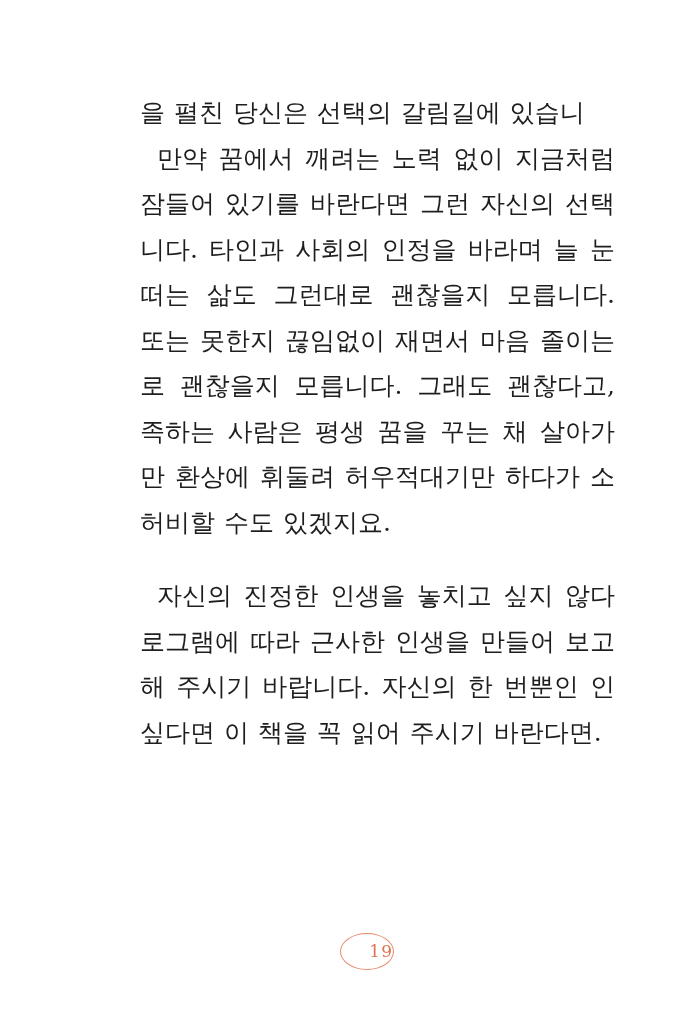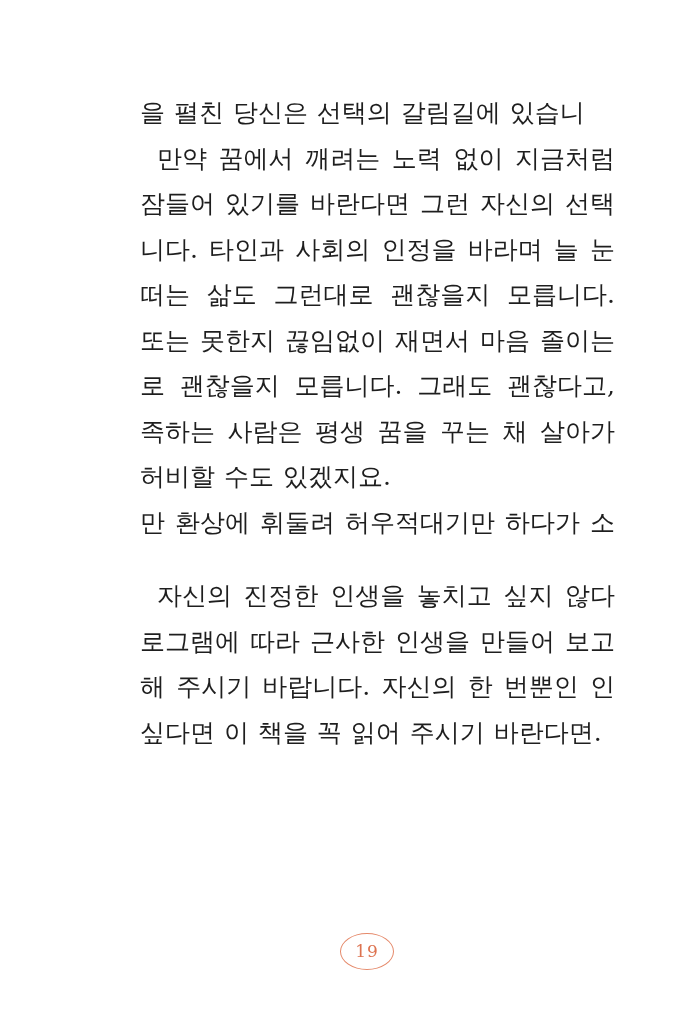--- a/index.html
+++ b/index.html
@@ -51,21 +51,21 @@
     position: absolute;
     left: 340px;
     top: 933px;
     width: 54px;
     height: 37px;
     border: 1.5px solid #e5896a;
     border-radius: 50%;
     box-sizing: border-box;
     display: flex;
     align-items: center;
-    justify-content: center;
+    justify-content: flex-end;
   }
   .page-number-text {
     color: #dd7350;
     font-size: 17px;
     line-height: 1;
     font-family: "DejaVu Serif", "Liberation Serif", serif;
     letter-spacing: 1px;
   }
 </style>
 </head>
@@ -80,22 +80,22 @@
     </div>
 
     <div class="paragraph">
       <div class="text-line indent">만약 꿈에서 깨려는 노력 없이 지금처럼 환상을 보며</div>
       <div class="text-line">잠들어 있기를 바란다면 그런 자신의 선택을 따르면 됩</div>
       <div class="text-line">니다. 타인과 사회의 인정을 바라며 늘 눈치 보고 불안에</div>
       <div class="text-line">떠는 삶도 그런대로 괜찮을지 모릅니다. 남보다 나은지</div>
       <div class="text-line">또는 못한지 끊임없이 재면서 마음 졸이는 삶도 그런대</div>
       <div class="text-line">로 괜찮을지 모릅니다. 그래도 괜찮다고, 지금 상태에 만</div>
       <div class="text-line">족하는 사람은 평생 꿈을 꾸는 채 살아가도 됩니다. 하지</div>
+      <div class="text-line">만 환상에 휘둘려 허우적대기만 하다가 소중한 인생을</div>
       <div class="text-line para-end">허비할 수도 있겠지요.</div>
-      <div class="text-line">만 환상에 휘둘려 허우적대기만 하다가 소중한 인생을</div>
     </div>
 
     <div class="paragraph spaced">
       <div class="text-line indent">자신의 진정한 인생을 놓치고 싶지 않다면, 9단계 프</div>
       <div class="text-line">로그램에 따라 근사한 인생을 만들어 보고 싶다면 주목</div>
       <div class="text-line">해 주시기 바랍니다. 자신의 한 번뿐인 인생을 바꿔 보고</div>
       <div class="text-line para-end">싶다면 이 책을 꼭 읽어 주시기 바란다면.</div>
     </div>
 
   </div>

